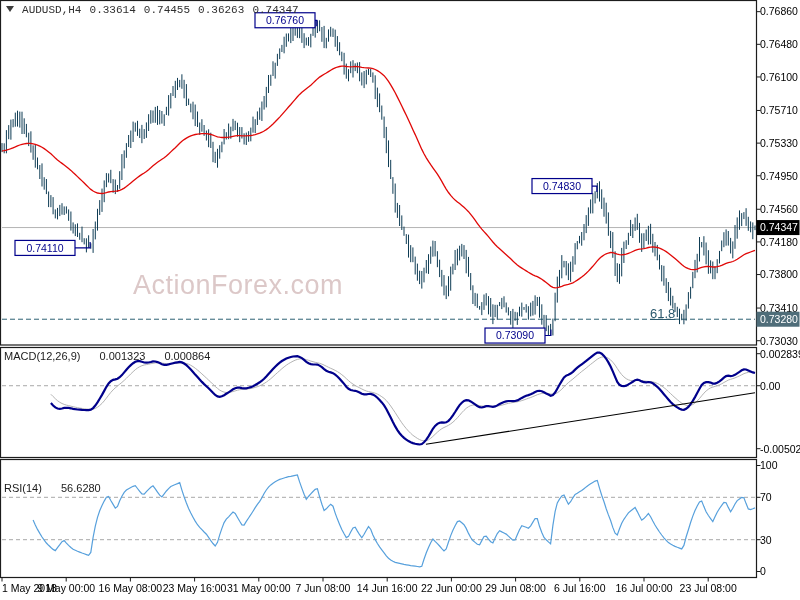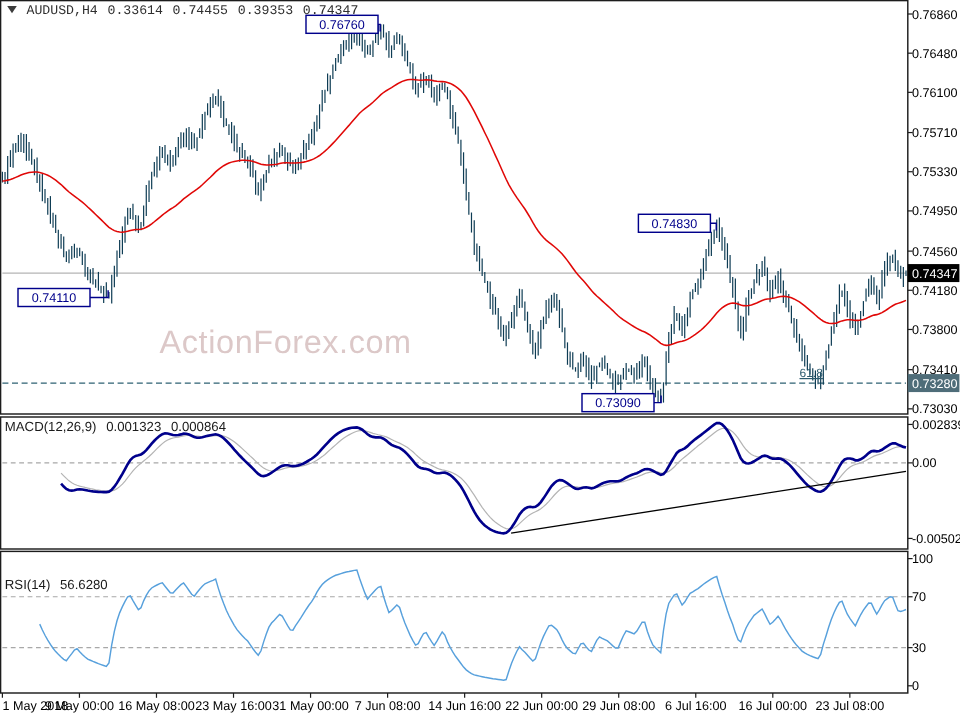--- a/index.html
+++ b/index.html
@@ -6,25 +6,25 @@
   .stage{position:relative;width:800px;height:600px;background:#fff;
          font-family:"Liberation Sans",sans-serif;overflow:hidden;}
   #chart-svg{position:absolute;left:0;top:0;}
   .overlay{position:absolute;white-space:nowrap;}
   .title-bar{left:6px;top:3px;font-size:11px;color:#2f2f2f;}
   .title-bar span{margin-right:5px;font-family:Liberation Mono, monospace;}
   .tri{display:inline-block;width:0;height:0;border-left:4px solid transparent;
        border-right:4px solid transparent;border-top:6px solid #3c3c3c;
        margin-right:7px;vertical-align:1px;}
   .panel-label{font-size:11px;color:#1b1b1b;left:4px;}
-  .panel-label span{margin-right:5px;}
+  .panel-label span{margin-right:16px;}
   .macd-label{top:350px;}
   .rsi-label{top:482px;}
   .watermark{left:112px;top:270px;font-size:27px;letter-spacing:.5px;color:#dcc8c8;margin-left:21px;}
-  .fib-label{left:650px;top:306px;width:52px;text-align:center;font-size:10px;color:#2c5a6e;text-decoration:underline;}
+  .fib-label{left:650px;top:306px;width:52px;text-align:left;font-size:13px;color:#2c5a6e;text-decoration:underline;}
 </style>
 </head>
 <body>
 
 <div class="stage">
 
   <svg id="chart-svg" width="800" height="600">
       <line x1="2" y1="227.56072319202036" x2="755" y2="227.56072319202036" stroke="#b4b4b4" stroke-width="1"></line>
       <line x1="2" y1="319.2269326683292" x2="755" y2="319.2269326683292" stroke="#2e6173" stroke-width="1" stroke-dasharray="5 3"></line>
       <g stroke="#0e3c54" stroke-width="1">
@@ -458,21 +458,21 @@
       <text x="644" y="592" font-family="&quot;Liberation Sans&quot;,sans-serif" font-size="10.5" fill="#000000" text-anchor="middle">16 Jul 00:00</text>
       <line x1="708.2" y1="577.5" x2="708.2" y2="581.5" stroke="#1c1c1c" stroke-width="1"></line>
       <text x="708.2" y="592" font-family="&quot;Liberation Sans&quot;,sans-serif" font-size="10.5" fill="#000000" text-anchor="middle">23 Jul 08:00</text>
     </svg>
 
   <div class="overlay title-bar">
     <span class="tri"></span>
     <span>AUDUSD,H4</span>
     <span>0.33614</span>
     <span>0.74455</span>
-    <span>0.39353</span>
+    <span>0.36263</span>
     <span>0.74347</span>
   </div>
 
   <div class="overlay watermark">ActionForex.com</div>
 
   <div class="overlay fib-label">61.8</div>
 
   <div class="overlay panel-label macd-label">
     <span>MACD(12,26,9)</span>
     <span>0.001323</span>

